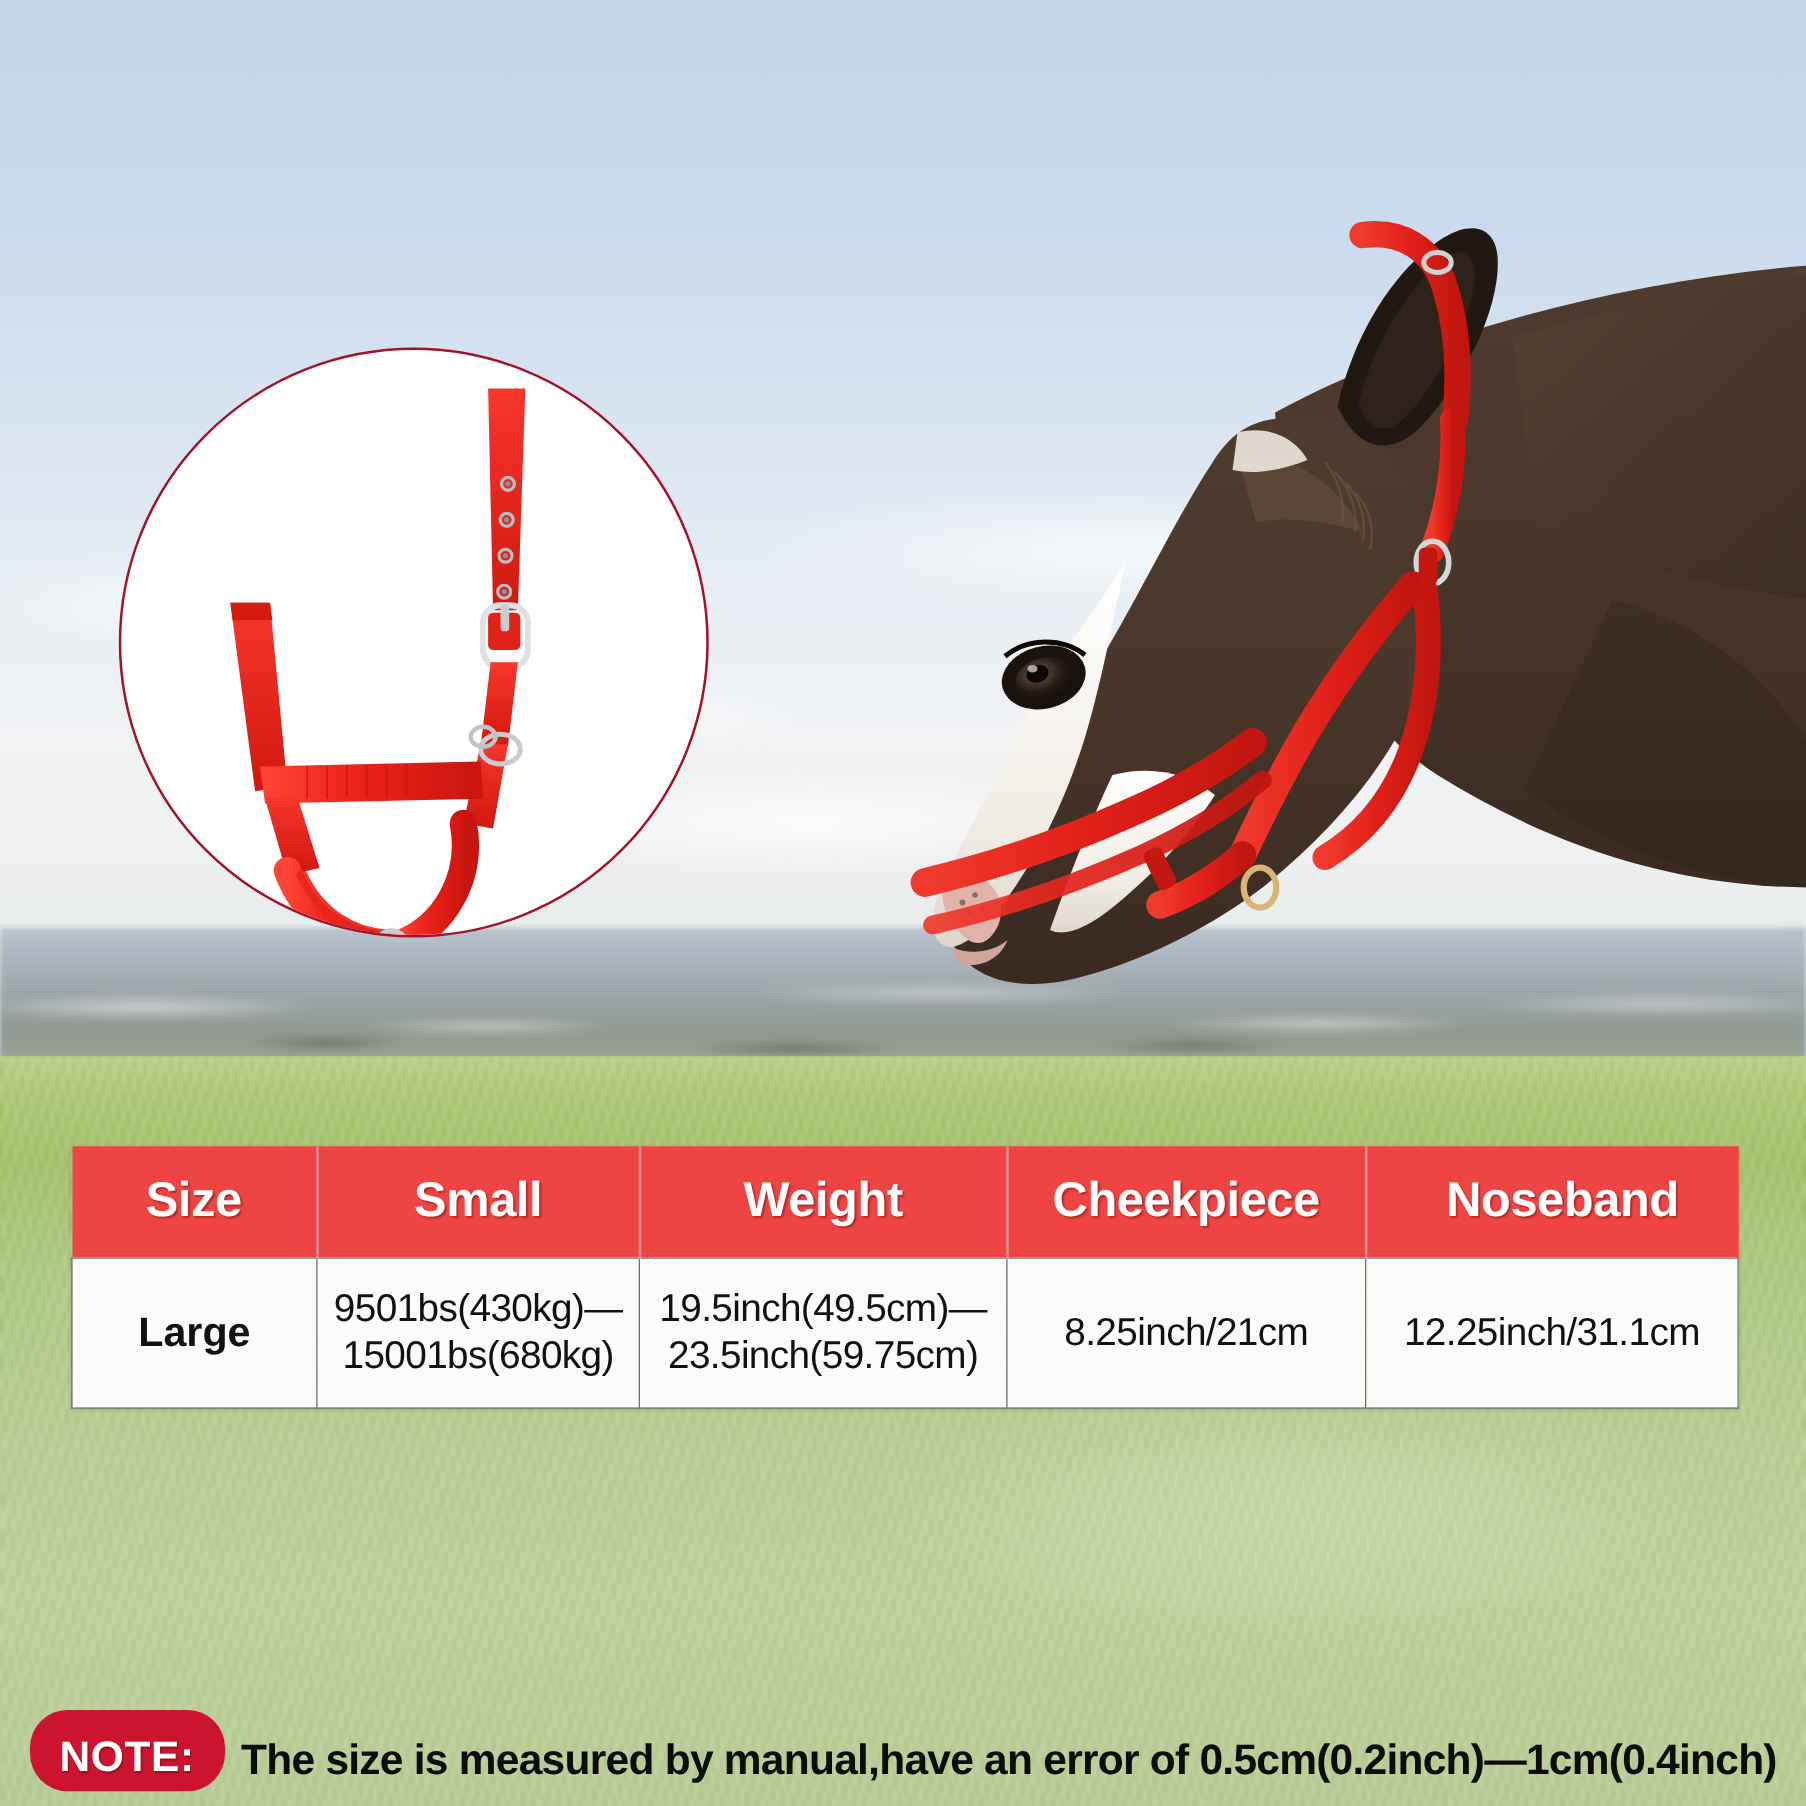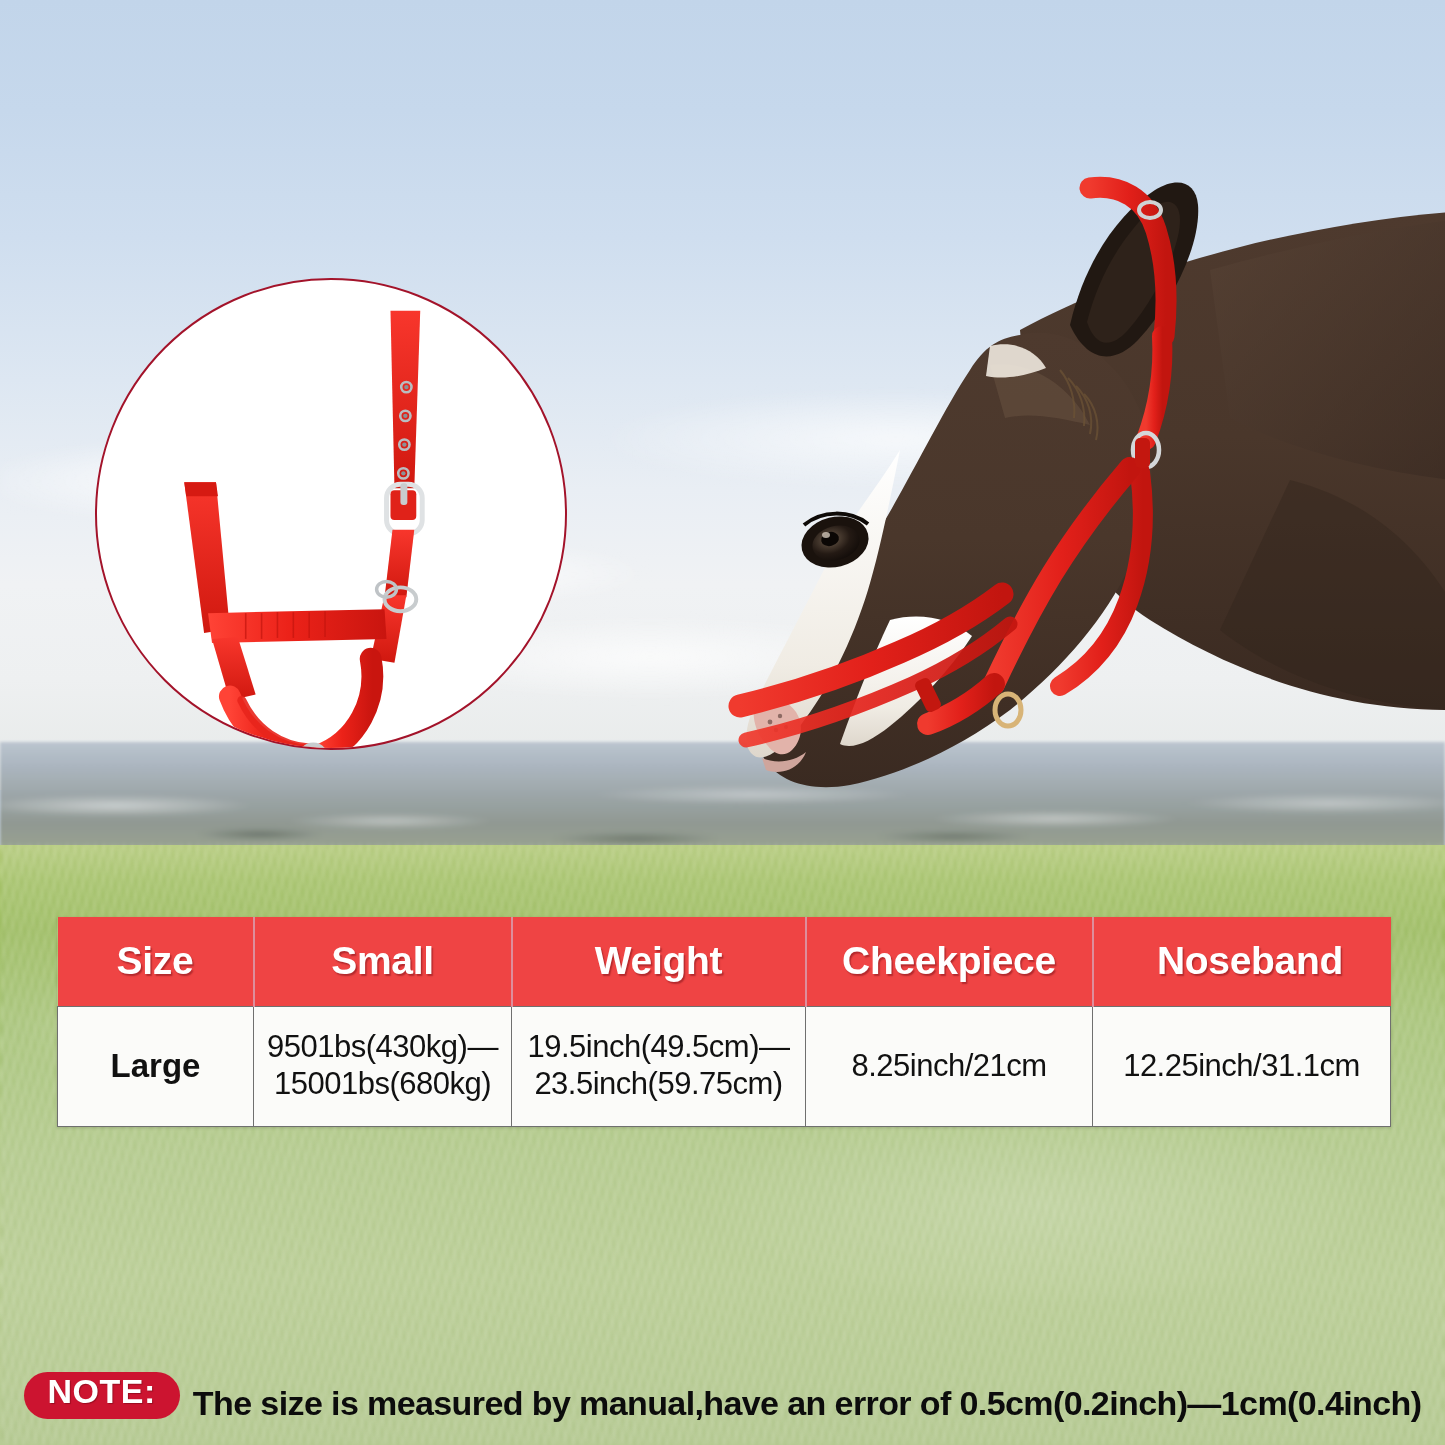--- a/index.html
+++ b/index.html
@@ -162,21 +162,21 @@
   .note {
     position:absolute; left:0; top:1368px; width:1445px;
     z-index:11;
     display:flex; align-items:center; justify-content:center;
     gap:13px;
   }
   .note-badge {
     background:#cc1430;
     color:#ffffff;
     font-size:34px; font-weight:bold;
-    padding:1px 24px 8px 24px;
+    padding:20px 24px 8px 24px;
     border-radius:30px;
     letter-spacing:.5px;
     text-shadow:1px 1px 1px rgba(80,0,10,.4);
     line-height:1.1;
     text-align:center;
   }
   .note-text {
     color:#0c0c0c;
     font-size:34px; font-weight:bold;
     letter-spacing:-.6px;

